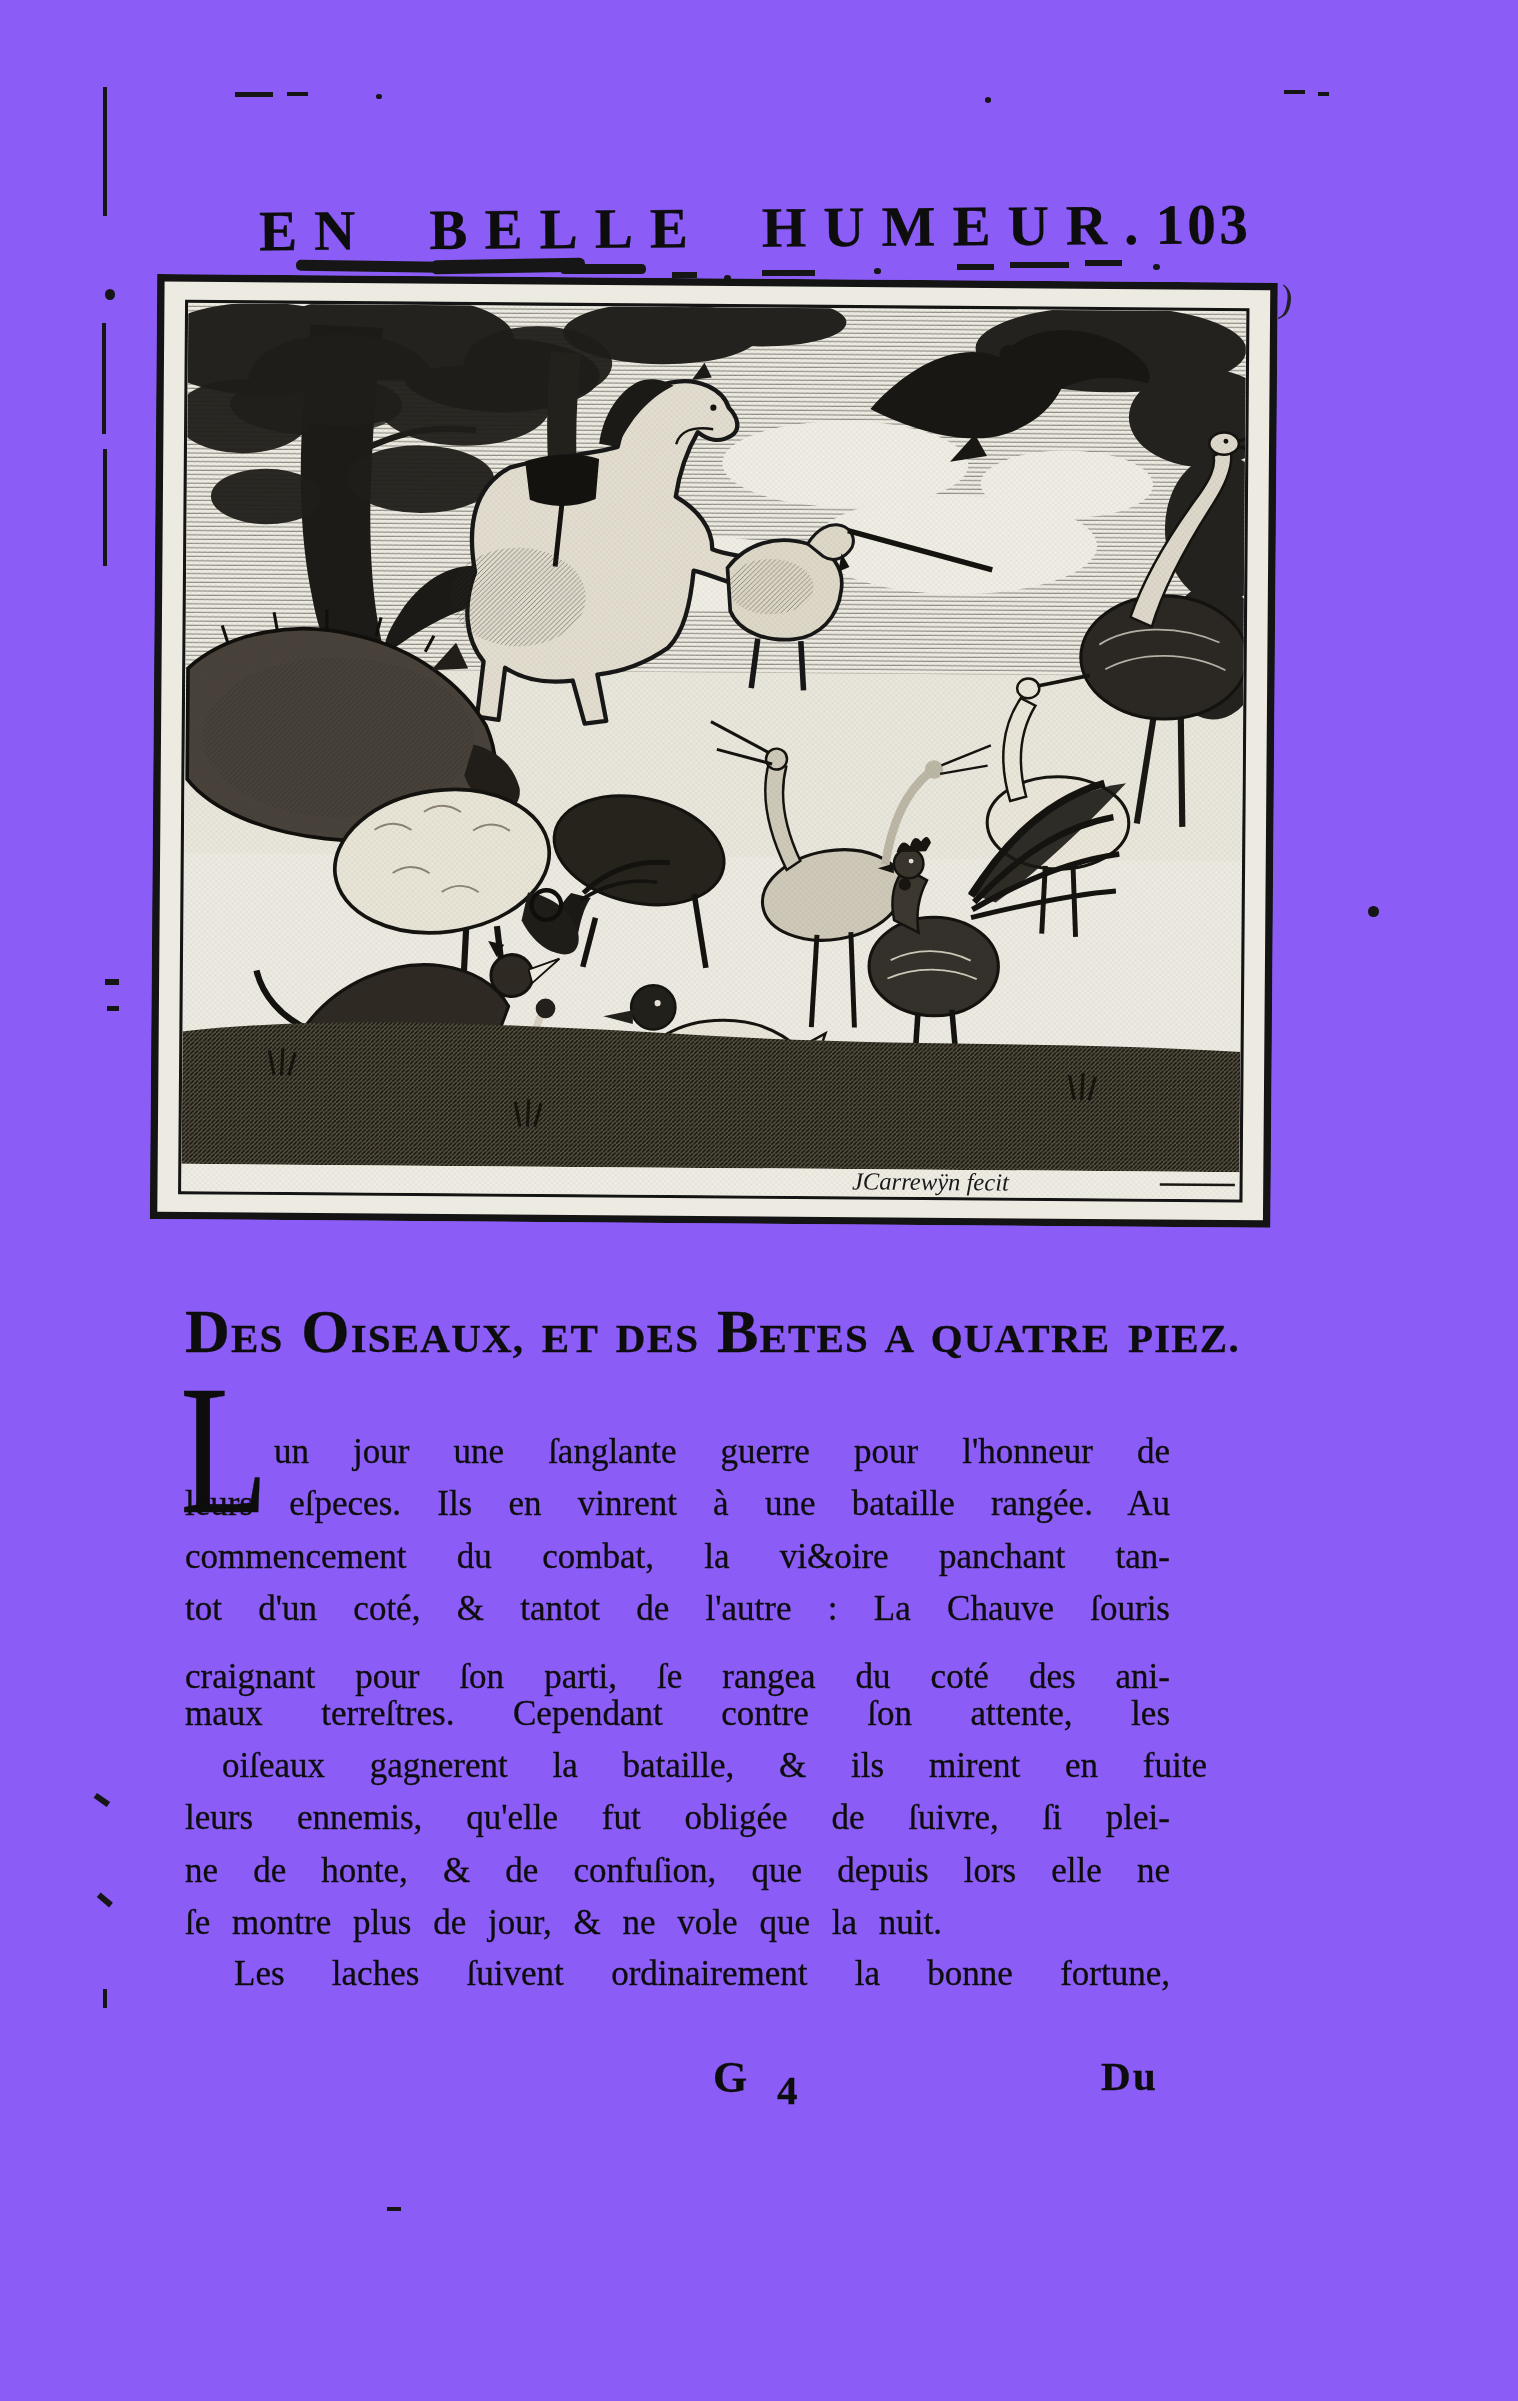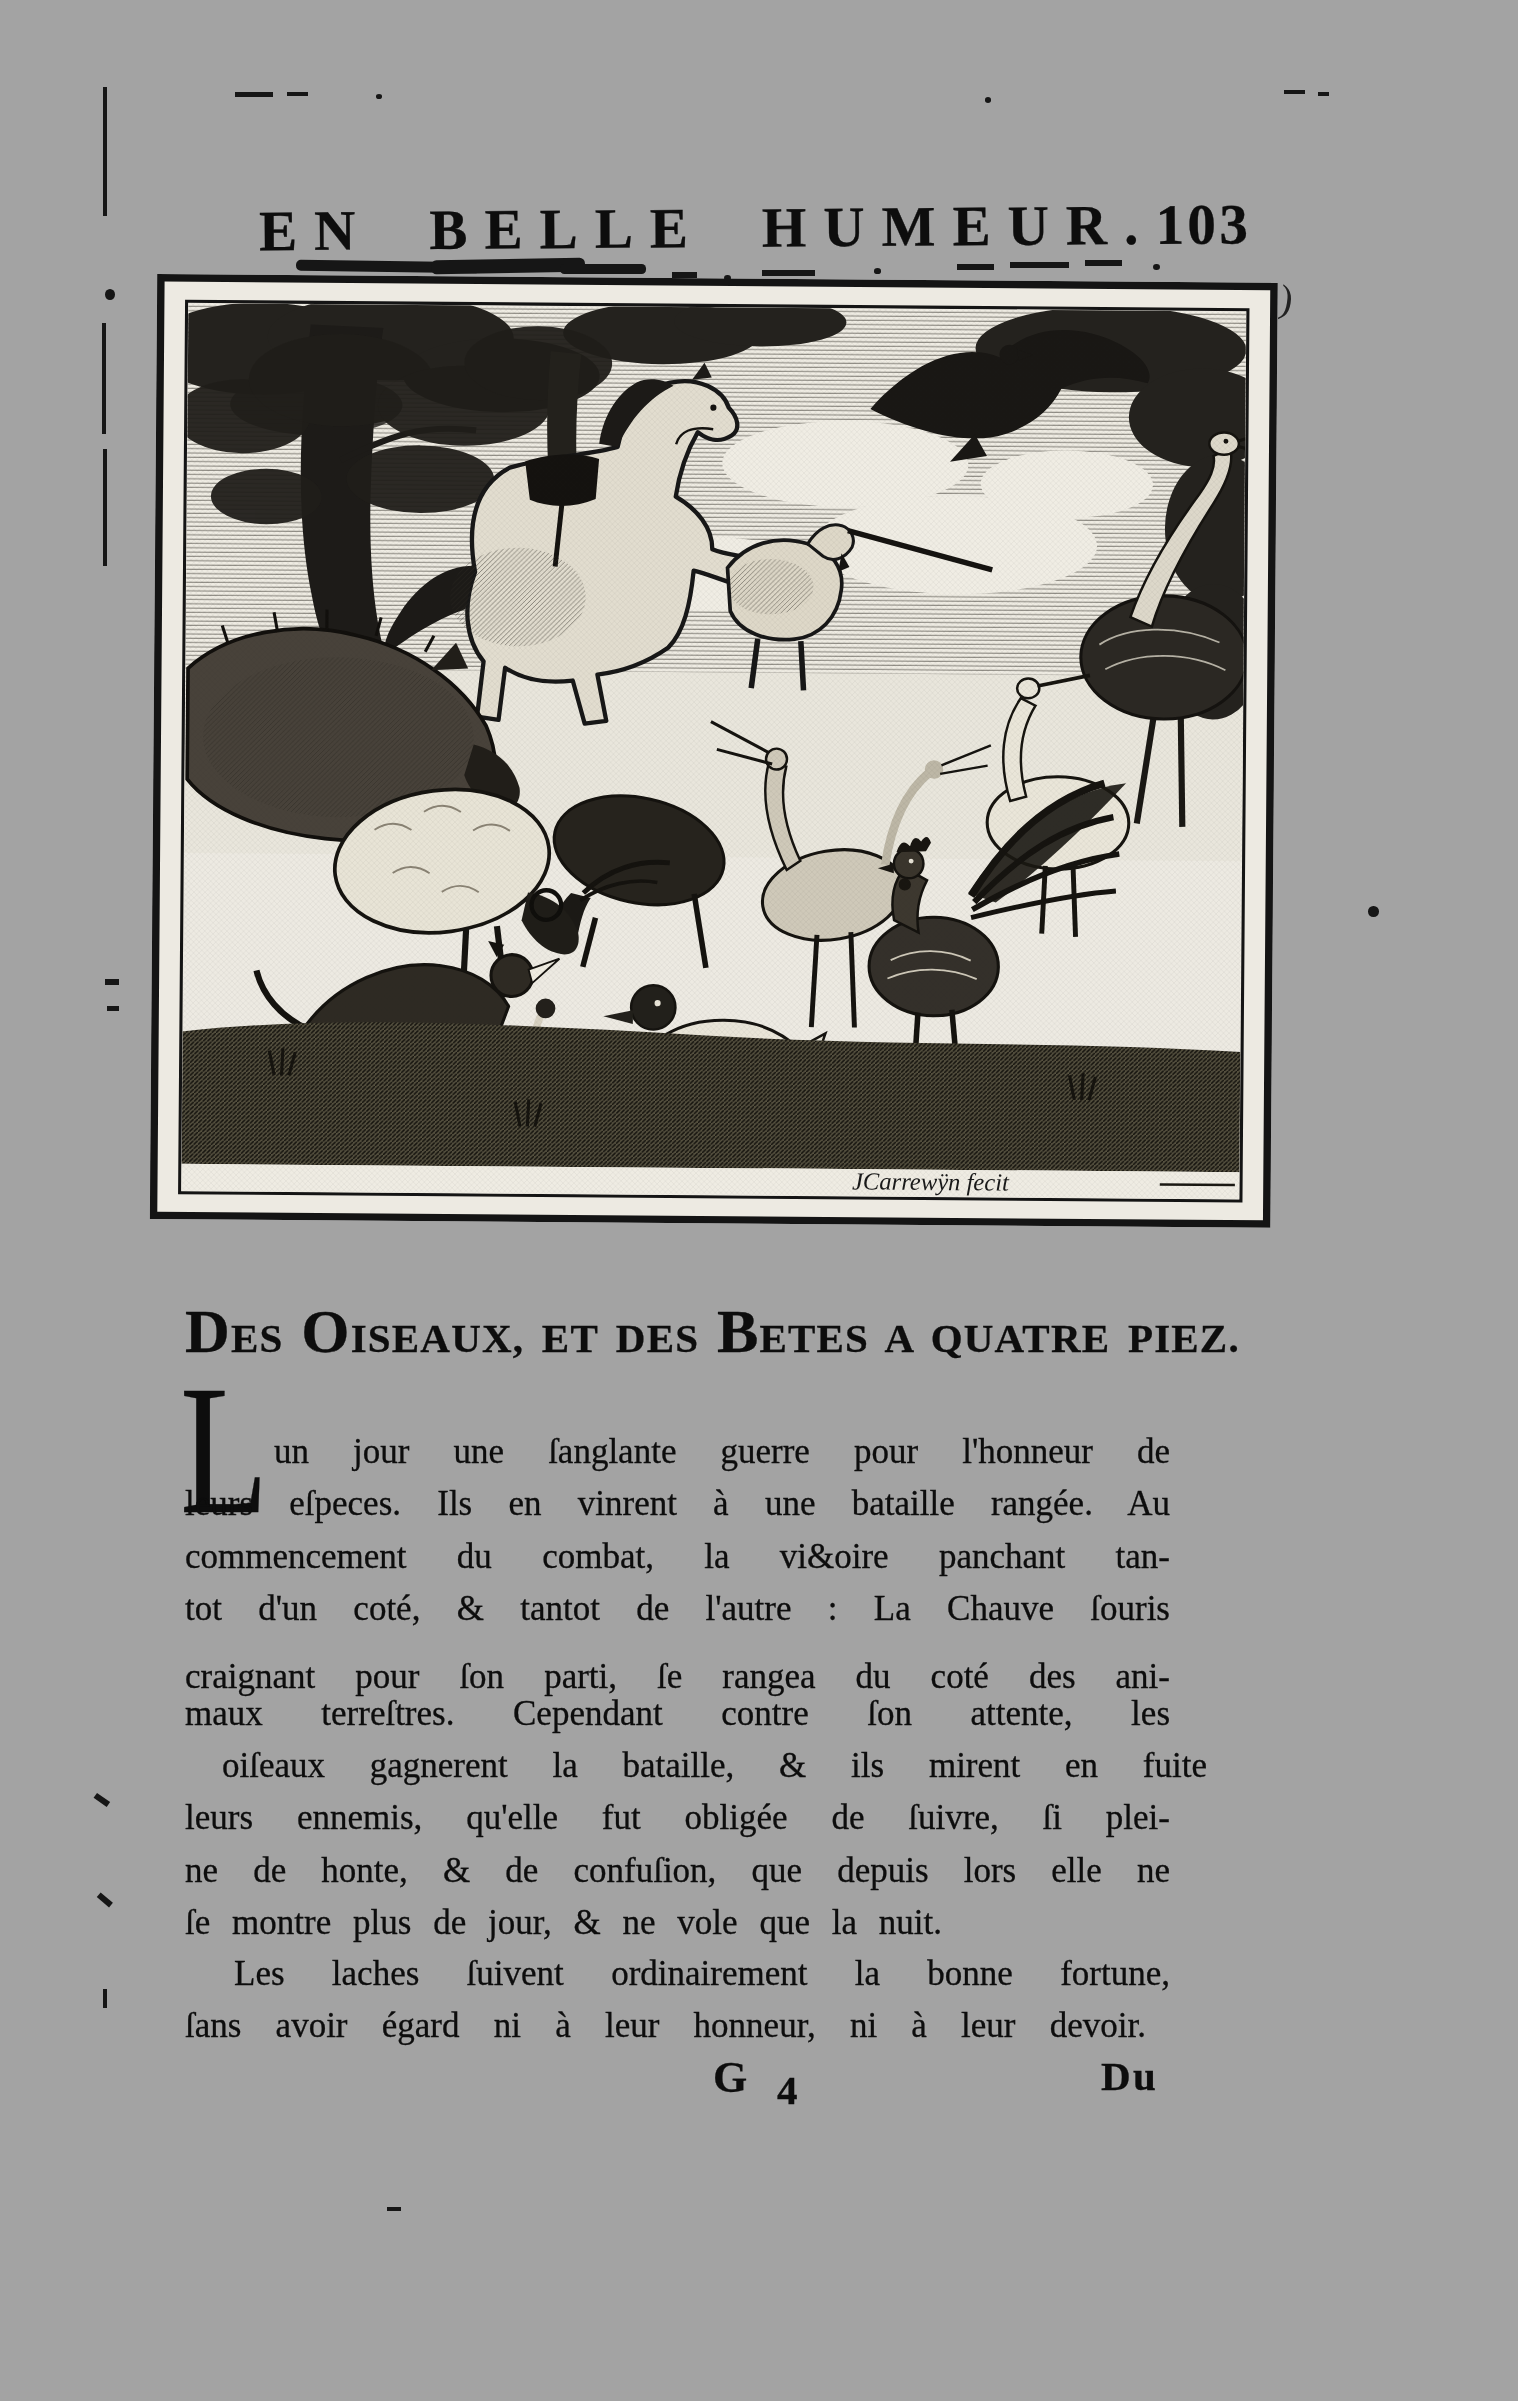--- a/index.html
+++ b/index.html
@@ -1,16 +1,16 @@
 <!DOCTYPE html>
 <html style="font-size:9.9px"><head>
 <meta charset="utf-8">
 <style>
   html,body{margin:0;padding:0;background:#888;}
-  .page{position:relative;width:1518px;height:2401px;background:#a3a3a3;overflow:hidden;
+  .page{position:relative;width:1518px;height:2401px;background:#8b5cf6;overflow:hidden;
         font-family:"Liberation Serif","DejaVu Serif",serif;color:#0d0d0d;}
   .ink{-webkit-text-stroke:0.3px #0d0d0d;}
   
   .running-header{position:absolute;left:259px;top:195px;width:905px;display:flex;
       justify-content:space-between;align-items:baseline;transform:rotate(-0.4deg);}
   .rh-title{font-size:57px;font-weight:700;letter-spacing:0.30em;word-spacing:0.45em;white-space:nowrap;}
   .rh-num{font-size:57px;font-weight:700;letter-spacing:0.06em;}
   
   .art{position:absolute;background:#161616;}
   .round{border-radius:50%;}
@@ -296,21 +296,20 @@
   <div class="bl ink" style="top:1538px;left:185px;width:985px;">commencement du combat, la vi&amp;oire panchant tan-</div>
   <div class="bl ink" style="top:1590px;left:185px;width:985px;">tot d'un coté, &amp; tantot de l'autre : La Chauve ſouris</div>
   <div class="bl ink" style="top:1642px;left:185px;width:985px;margin-top:16px;">craignant pour ſon parti, ſe rangea du coté des ani-</div>
   <div class="bl ink" style="top:1695px;left:185px;width:985px;">maux terreſtres. Cependant contre ſon attente, les</div>
   <div class="bl ink" style="top:1747px;left:185px;width:985px;margin-left:37px;">oiſeaux gagnerent la bataille, &amp; ils mirent en fuite</div>
   <div class="bl ink" style="top:1799px;left:185px;width:985px;">leurs ennemis, qu'elle fut obligée de ſuivre, ſi plei-</div>
   <div class="bl ink" style="top:1852px;left:185px;width:985px;">ne de honte, &amp; de confuſion, que depuis lors elle ne</div>
   <div class="bl ink" style="top:1904px;left:185px;width:757px;">ſe montre plus de jour, &amp; ne vole que la nuit.</div>
 
   <div class="bl ink" style="top:1955px;left:234px;width:936px;">Les laches ſuivent ordinairement la bonne fortune,</div>
-  <div class="bl ink" style="top:2007px;left:185px;width:961px;">ſans avoir égard ni à leur honneur, ni à leur devoir.</div>
 
   <div class="footer-row">
     <span class="gathering-letter ink">G</span>
     <span class="gathering-numeral ink">4</span>
     <span class="catchword ink">Du</span>
   </div>
 
 </div>
 
 

